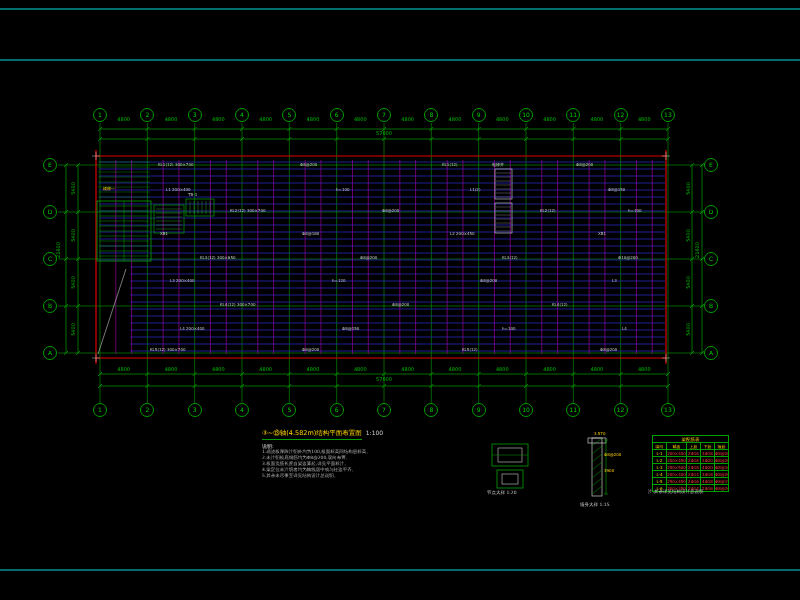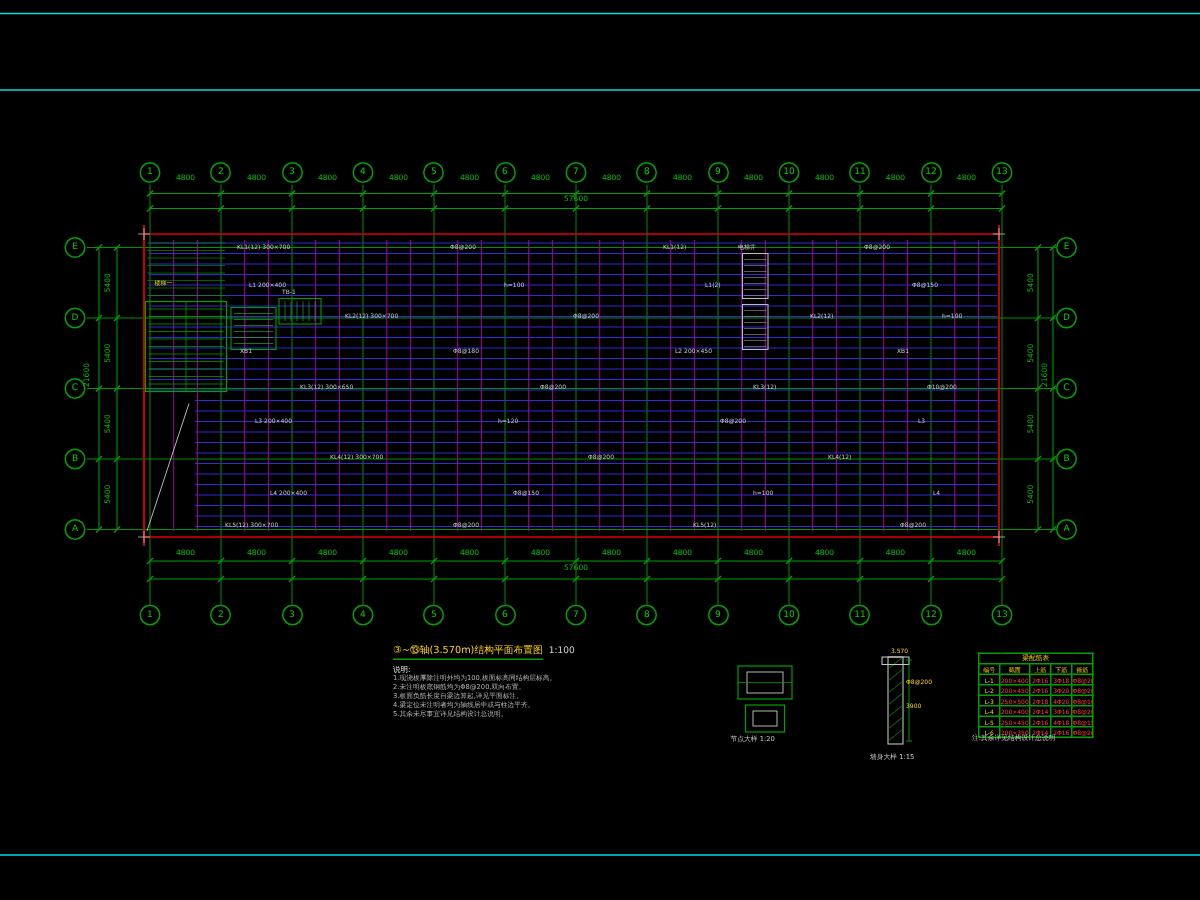--- a/index.html
+++ b/index.html
@@ -430,21 +430,21 @@
       <div class="plan-label" style="left: 600px; top: 347px;">Φ8@200</div>
       <div class="plan-label" style="left: 103px; top: 186px; color: rgb(255, 210, 0);">楼梯一</div>
       <div class="plan-label" style="left: 188px; top: 192px;">TB-1</div>
       <div class="plan-label" style="left: 492px; top: 162px;">电梯井</div>
       <div class="plan-label" style="left: 594px; top: 431px; color: rgb(255, 210, 0);">3.570</div>
       <div class="plan-label" style="left: 604px; top: 452px; color: rgb(255, 210, 0);">Φ8@200</div>
       <div class="plan-label" style="left: 604px; top: 468px; color: rgb(255, 210, 0);">3900</div>
     </div>
 
   <div class="title-block">
-    <span class="title-main">③~⑬轴(3.570m)结构平面布置图</span><span class="title-scale">1:100</span>
+    <span class="title-main">③~⑬轴(4.582m)结构平面布置图</span><span class="title-scale">1:100</span>
     <div class="notes-heading">说明:</div>
     <div>
 
     <div class="note-line">1.现浇板厚除注明外均为100,板面标高同结构层标高。</div>
         <div class="note-line">2.未注明板底钢筋均为Φ8@200,双向布置。</div>
         <div class="note-line">3.板面负筋长度自梁边算起,详见平面标注。</div>
         <div class="note-line">4.梁定位未注明者均为轴线居中或与柱边平齐。</div>
         <div class="note-line">5.其余未尽事宜详见结构设计总说明。</div>
       </div>
   </div>

